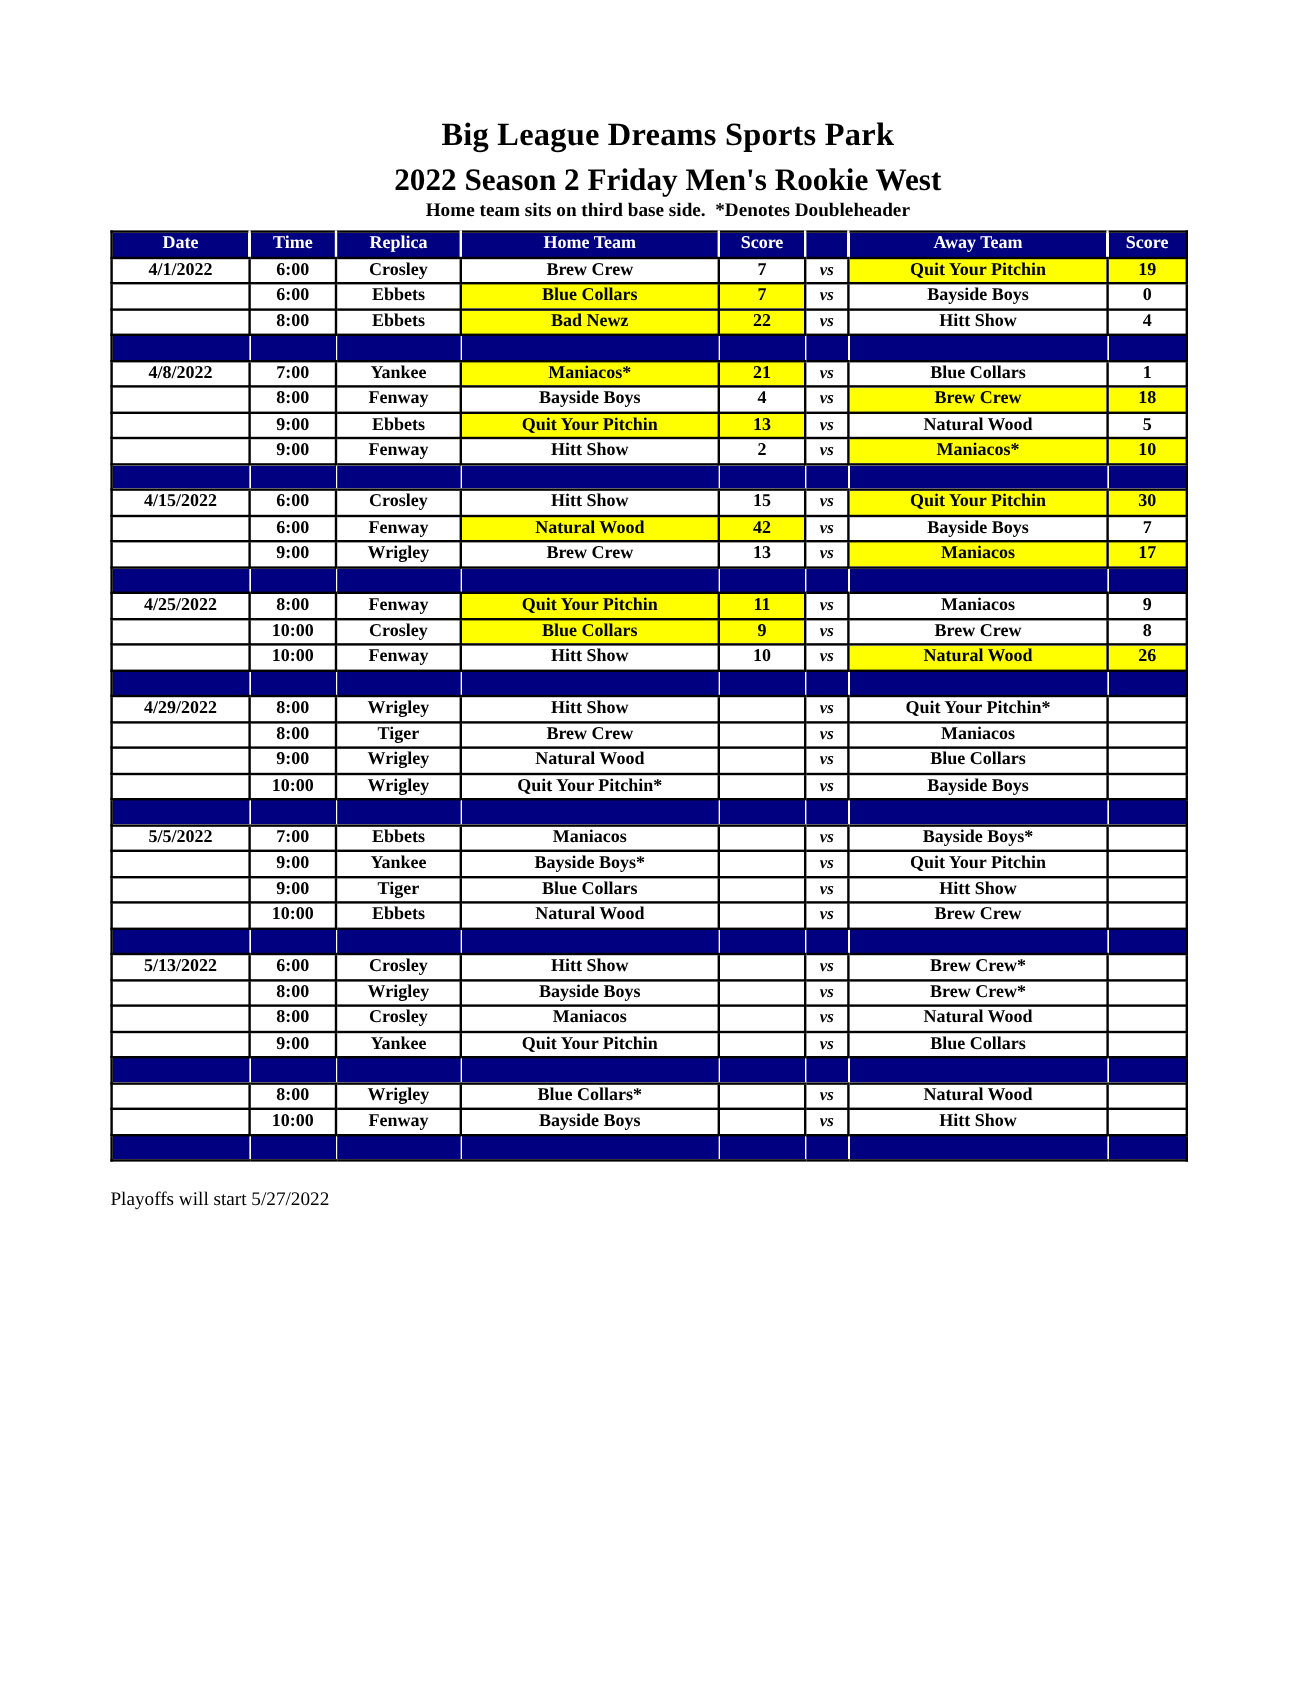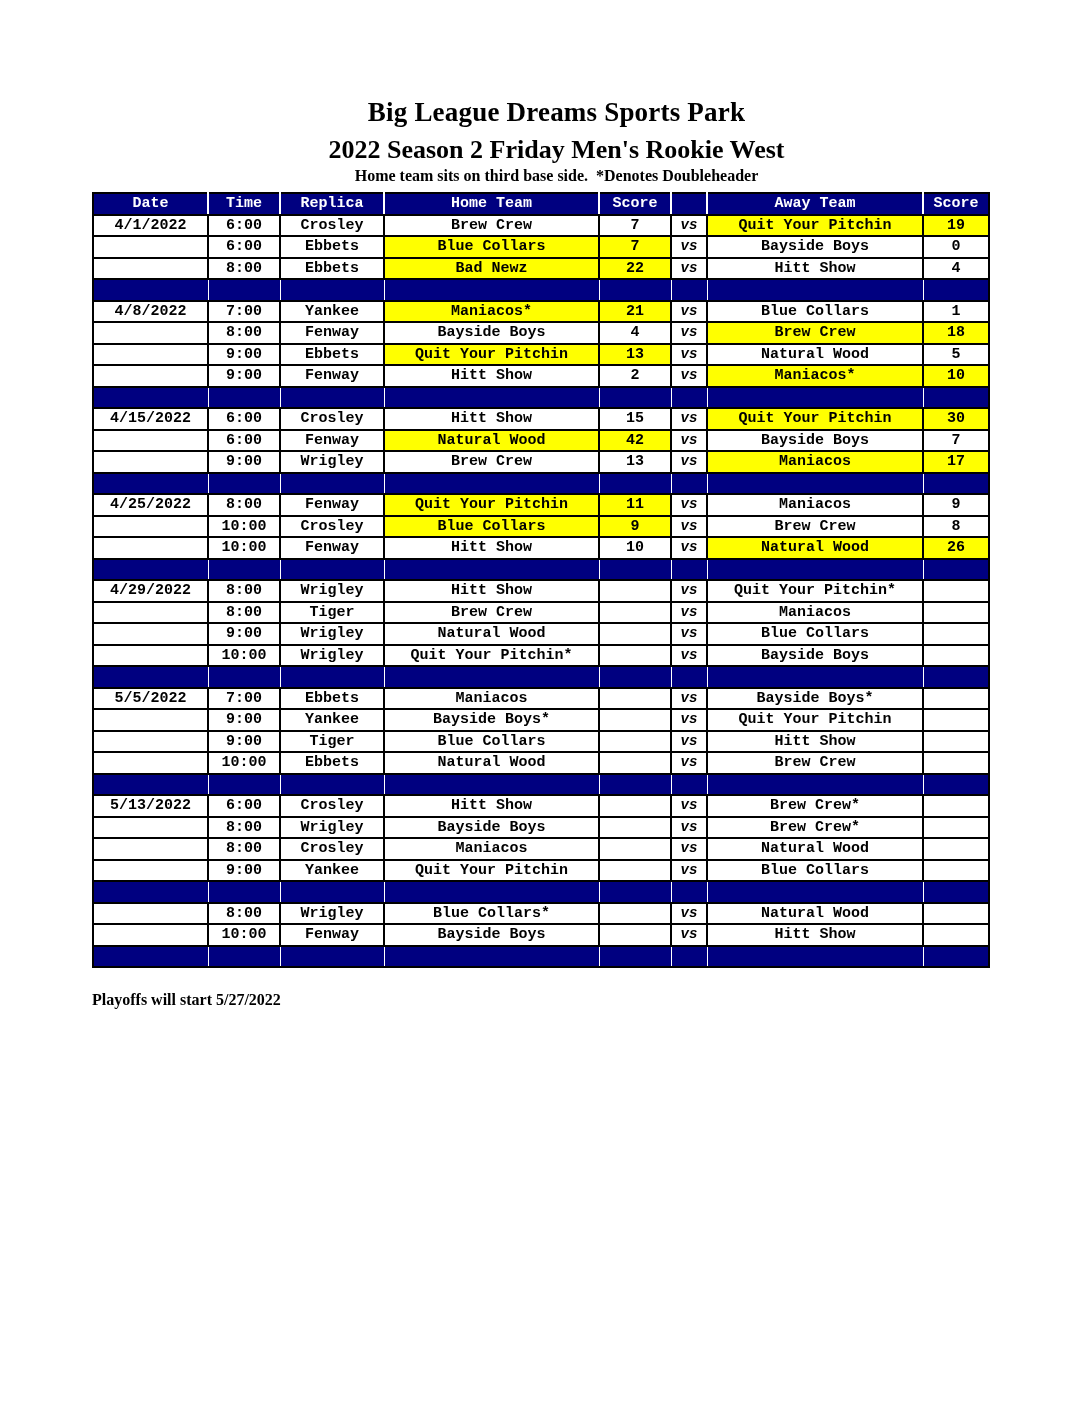--- a/index.html
+++ b/index.html
@@ -24,21 +24,20 @@
   .page-note{
     position:absolute; top:167px; left:0; width:100%;
     text-align:center; font-size:16px; font-weight:bold; 
     white-space:pre;
   }
   table.schedule{
     position:absolute; top:192px; left:92px;
     width:896px; table-layout:fixed;
     border-collapse:collapse;
     border:2px solid #d946ef;
-    font-family:Liberation Mono, monospace;
   }
   .schedule th{
     background:var(--navy,#000080);
     color:#fff;
     font-size:15px; font-weight:bold;
     height:19.5px; line-height:19.5px; padding:0;
     border-left:2px solid #fff; border-right:2px solid #fff;
     border-top:2px solid #000; border-bottom:2px solid #000;
     text-align:center; overflow:hidden;
   }
@@ -55,21 +54,21 @@
   .schedule td.hl{background:var(--highlight,#FFFF00);}
   .schedule tr.sep td{
     background:var(--navy,#000080);
     border-left:1px solid #fff; border-right:1px solid #fff;
     border-top:2px solid #000; border-bottom:2px solid #000;
   }
   .schedule tr.sep td:first-child{border-left:2px solid #000;}
   .schedule tr.sep td:last-child{border-right:2px solid #000;}
   .page-footer{
     position:absolute; top:991px; left:92px;
-    font-size:16px; font-weight:bold;
+    font-size:16px; font-weight:normal;
   }
 </style>
 </head>
 <body>
 
 <div class="page">
   <div class="page-title">Big League Dreams Sports Park</div>
   <div class="page-subtitle">2022 Season 2 Friday Men's Rookie West</div>
   <div class="page-note">Home team sits on third base side.  *Denotes Doubleheader</div>
 

